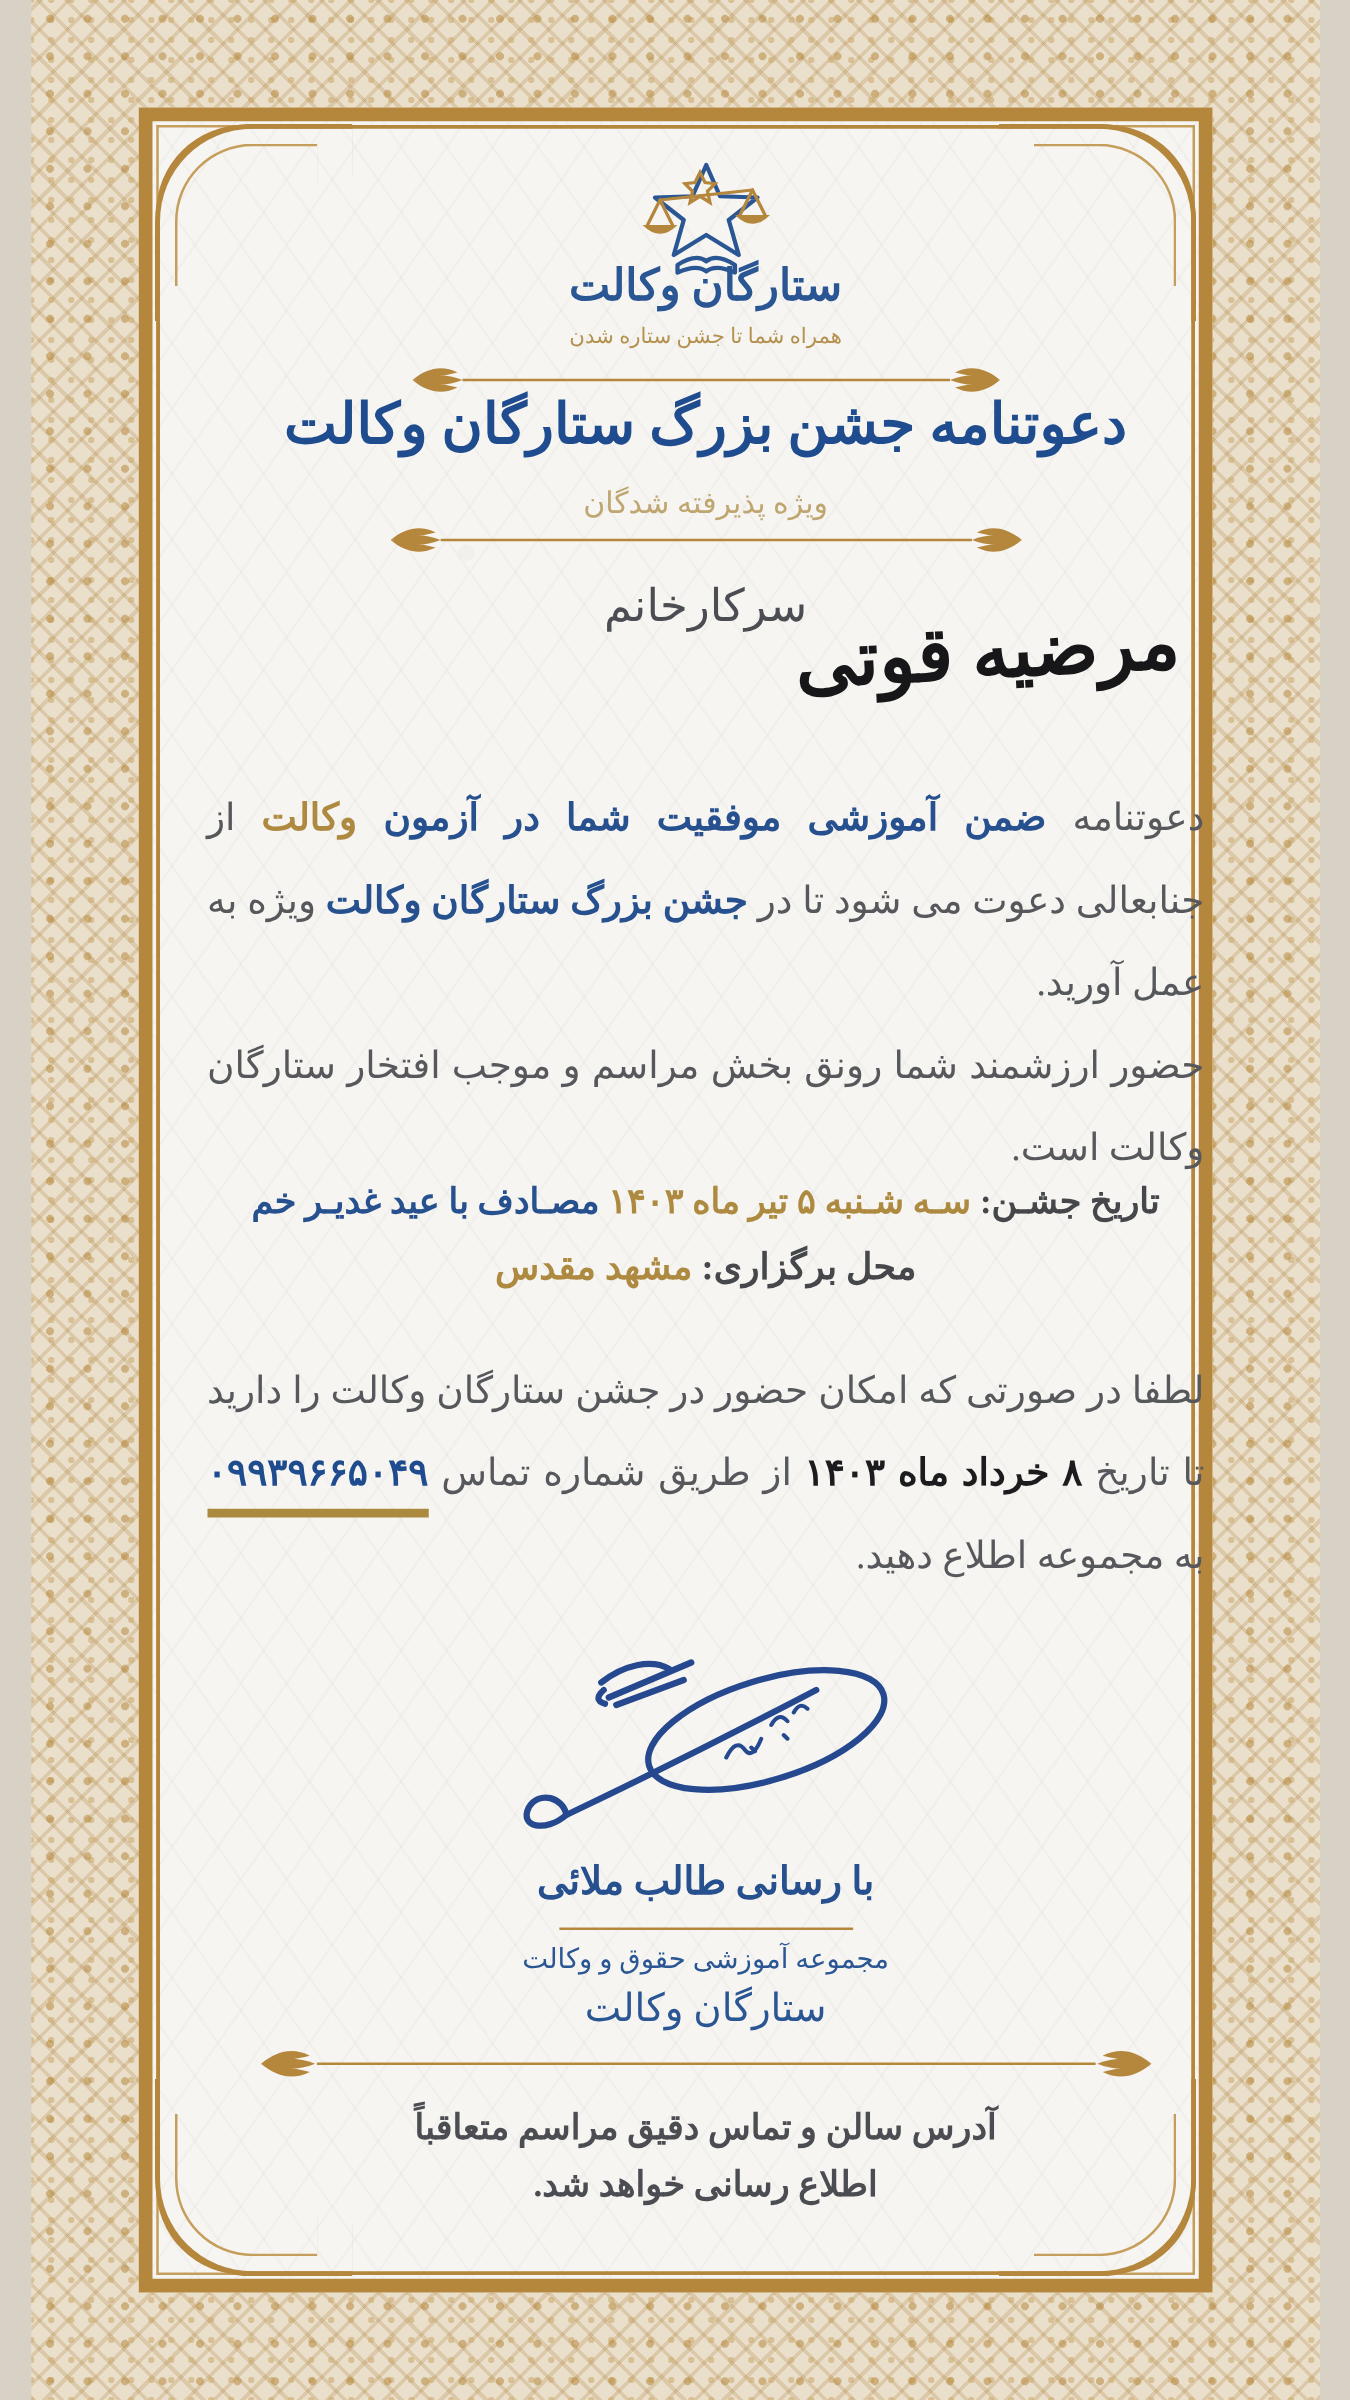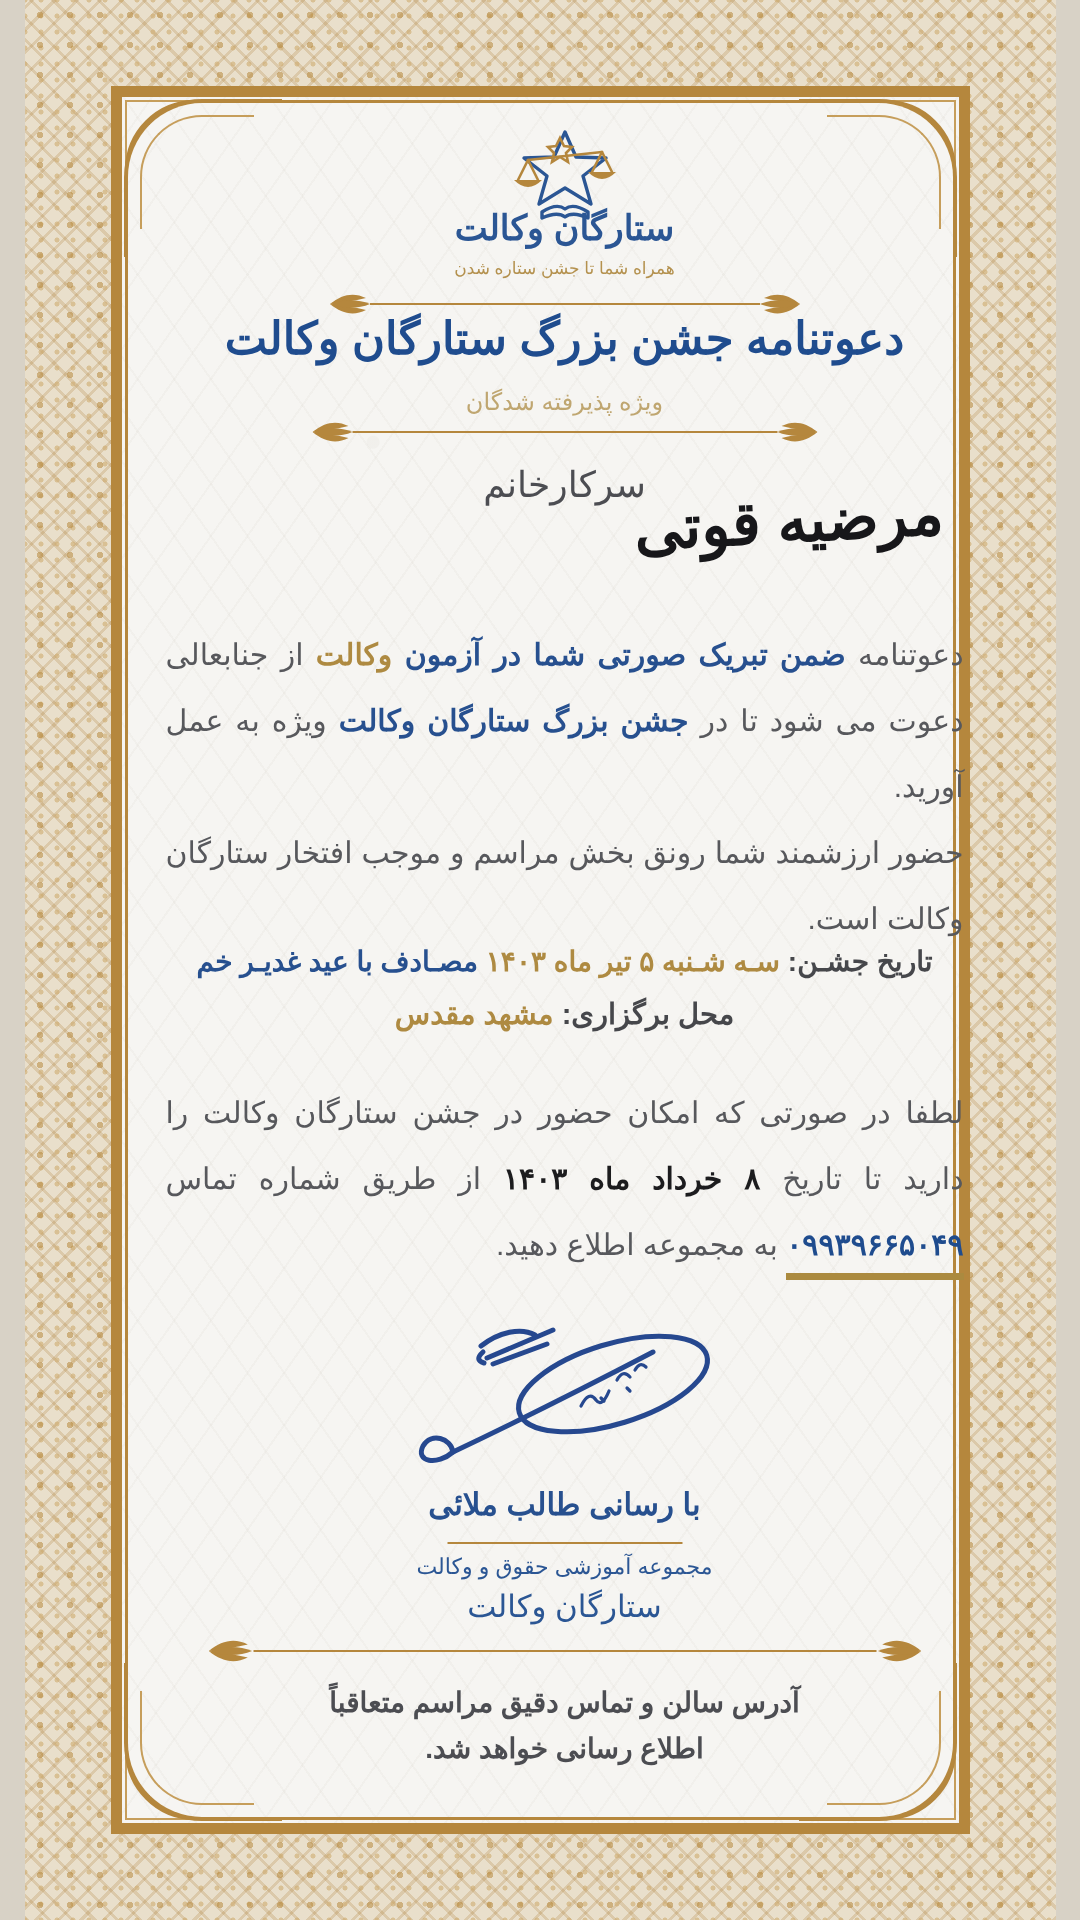--- a/index.html
+++ b/index.html
@@ -1,18 +1,18 @@
 <!DOCTYPE html>
 <html lang="fa"><head>
 <meta charset="utf-8">
 <style>
   html,body{margin:0;padding:0;background:#d8d2c6;}
   .page{
     position:relative;width:1031px;height:1920px;margin:0 auto;overflow:hidden;
-    font-family:Liberation Sans, sans-serif;
+    font-family:Liberation Serif, serif;
     background-color:#e9dfcb;
     background-image:
       radial-gradient(circle, rgba(183,137,62,.55) 15%, transparent 16%),
       radial-gradient(circle, rgba(206,172,112,.6) 22%, transparent 23%),
       repeating-linear-gradient(45deg, rgba(170,122,50,.22) 0 3px, transparent 3px 16px),
       repeating-linear-gradient(-45deg, rgba(170,122,50,.22) 0 3px, transparent 3px 16px);
     background-size:30px 30px,16px 16px,auto,auto;
     background-position:0 0,8px 8px,0 0,0 0;
   }
   
@@ -147,21 +147,21 @@
             <path d="M40 12 C28 22 16 24 4 18 C16 15 27 14 40 12 Z"></path>
             <path d="M40 12 C26 7 12 7 0 12 C12 17 26 17 40 12 Z"></path>
           </g>
       </svg>
     </div>
 
     <div class="abs salutation">سرکارخانم</div>
     <div class="abs recipient-name">مرضیه قوتی</div>
 
     <div class="abs text-col body-block">
-      <p class="para"><span>دعوتنامه </span><span class="t-blue">ضمن تبریک صورتی شما در آزمون </span><span class="t-gold">وکالت</span><span> از جنابعالی دعوت می شود تا در </span><span class="t-blue">جشن بزرگ ستارگان وکالت</span><span> ویژه به عمل آورید.</span></p>
+      <p class="para"><span>دعوتنامه </span><span class="t-blue">ضمن آموزشی موفقیت شما در آزمون </span><span class="t-gold">وکالت</span><span> از جنابعالی دعوت می شود تا در </span><span class="t-blue">جشن بزرگ ستارگان وکالت</span><span> ویژه به عمل آورید.</span></p>
       <p class="para">حضور ارزشمند شما رونق بخش مراسم و موجب افتخار ستارگان وکالت است.</p>
     </div>
 
     <div class="abs event-block">
       <div class="event-line"><span class="t-dark">تاریخ جشـن: </span><span class="t-gold">سـه شـنبه ۵ تیر ماه ۱۴۰۳ </span><span class="t-blue">مصـادف با عید غدیـر خم</span></div>
       <div class="venue-line"><span class="t-dark">محل برگزاری: </span><span class="t-gold">مشهد مقدس</span></div>
     </div>
 
     <div class="abs text-col rsvp-block">
       <p class="para"><span>لطفا در صورتی که امکان حضور در جشن ستارگان وکالت را دارید تا تاریخ </span><span class="t-black">۸ خرداد ماه ۱۴۰۳</span><span> از طریق شماره تماس </span><span class="phone">۰۹۹۳۹۶۶۵۰۴۹</span><span> به مجموعه اطلاع دهید.</span></p>

